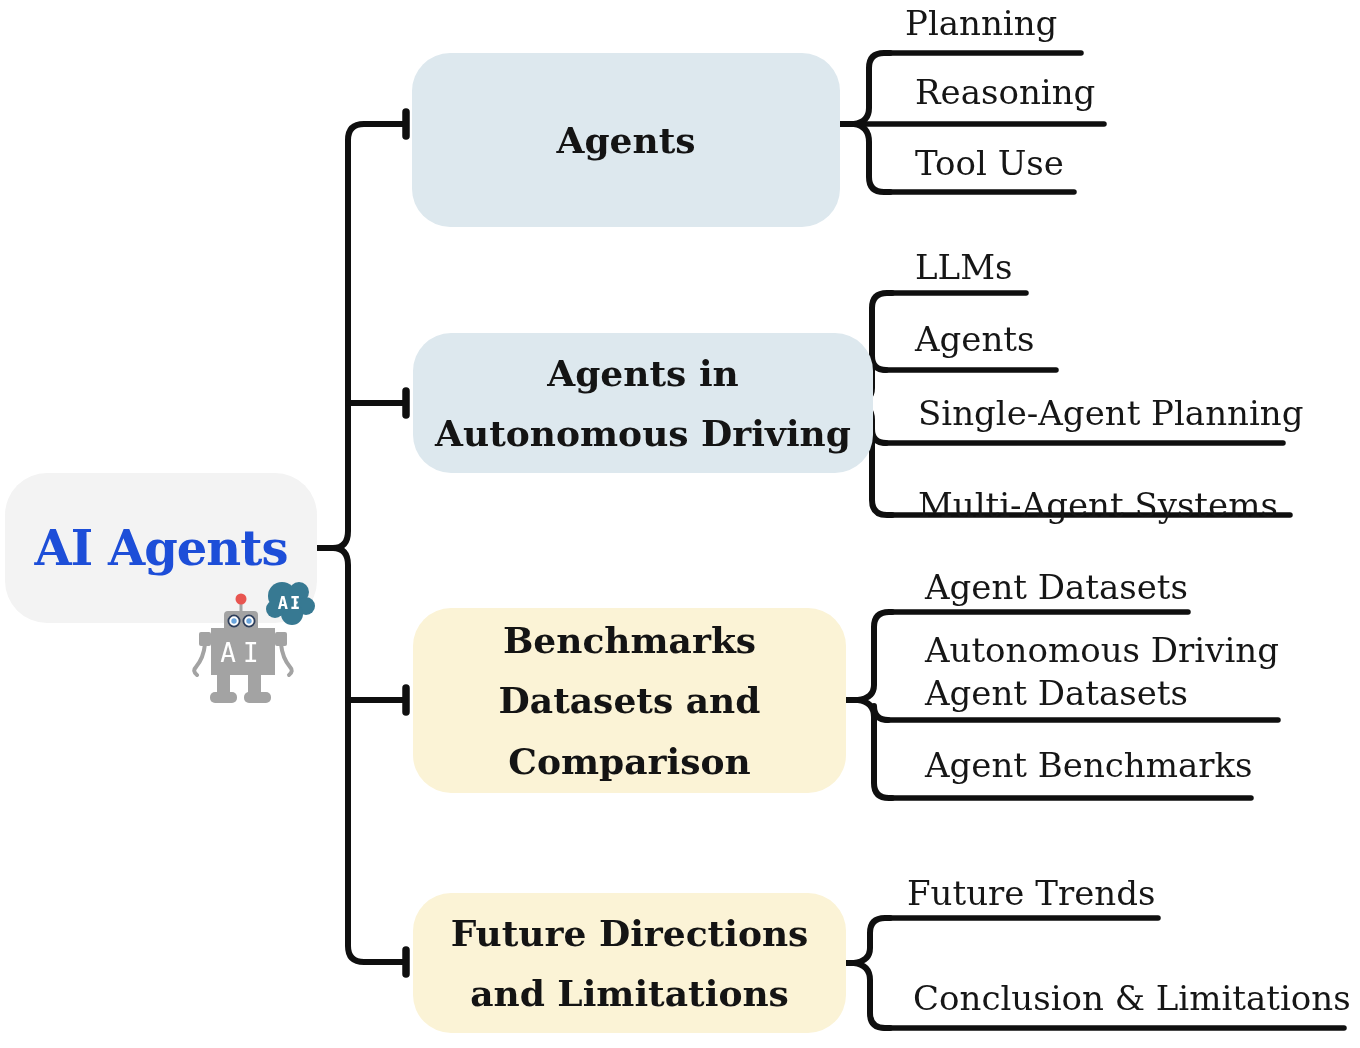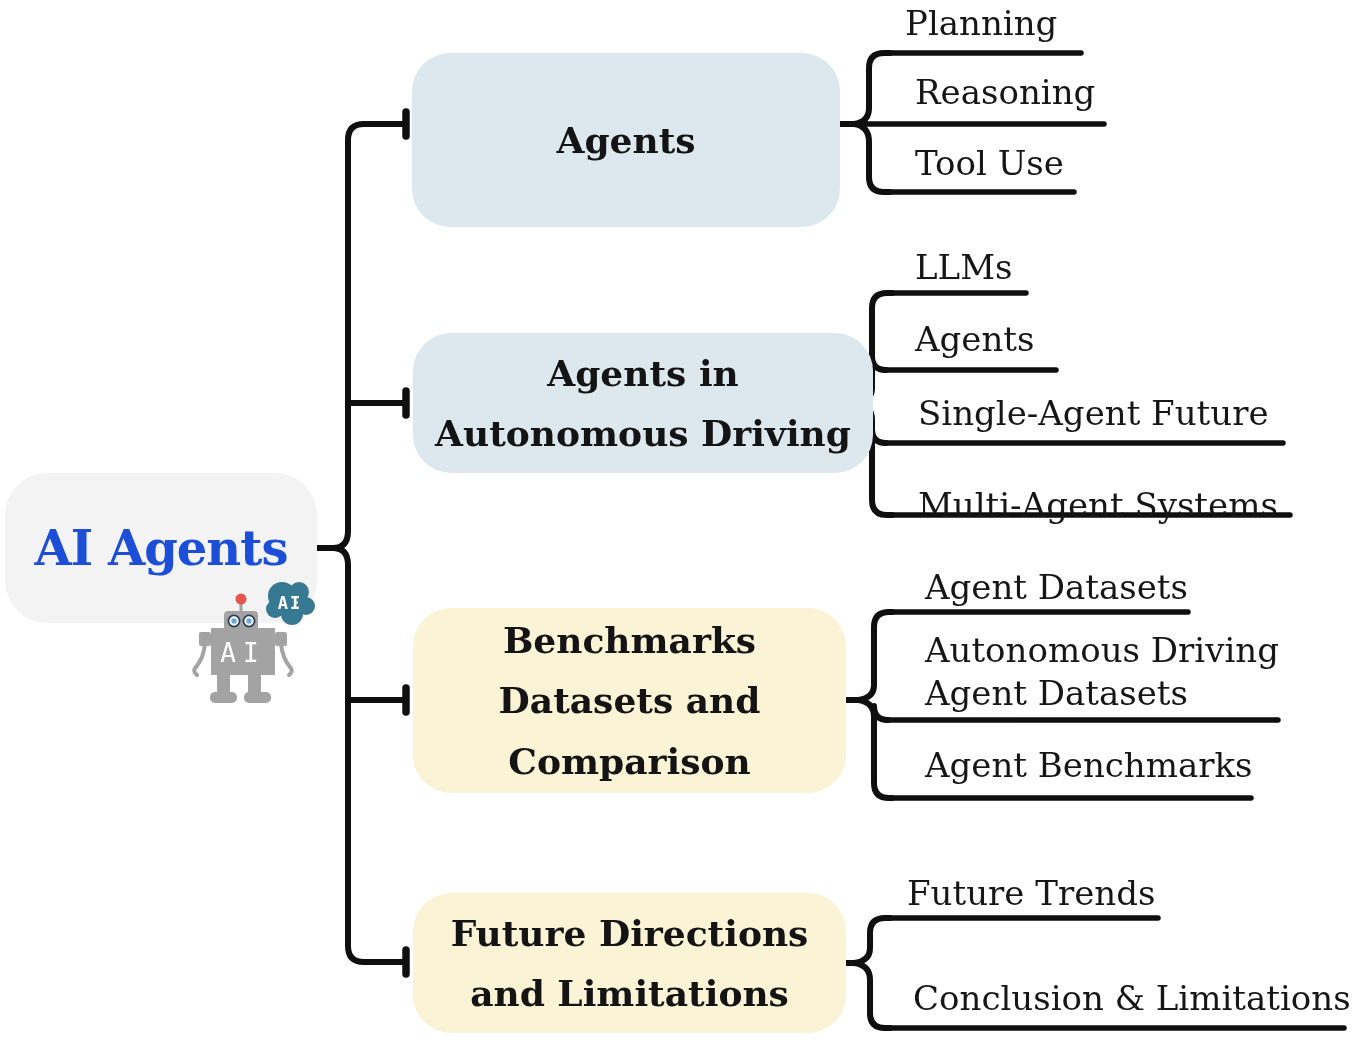--- a/index.html
+++ b/index.html
@@ -164,21 +164,21 @@
   <span>Tool Use</span>
 </div>
 
 <div class="leaf" id="leaf-llms">
   <span>LLMs</span>
 </div>
 <div class="leaf" id="leaf-mllms">
   <span>Agents</span>
 </div>
 <div class="leaf" id="leaf-single">
-  <span>Single-Agent Future</span>
+  <span>Single-Agent Planning</span>
 </div>
 <div class="leaf" id="leaf-multi">
   <span>Multi-Agent Systems</span>
 </div>
 
 <div class="leaf" id="leaf-agentds">
   <span>Agent Datasets</span>
 </div>
 <div class="leaf" id="leaf-adads">
   <span>Autonomous Driving</span>

